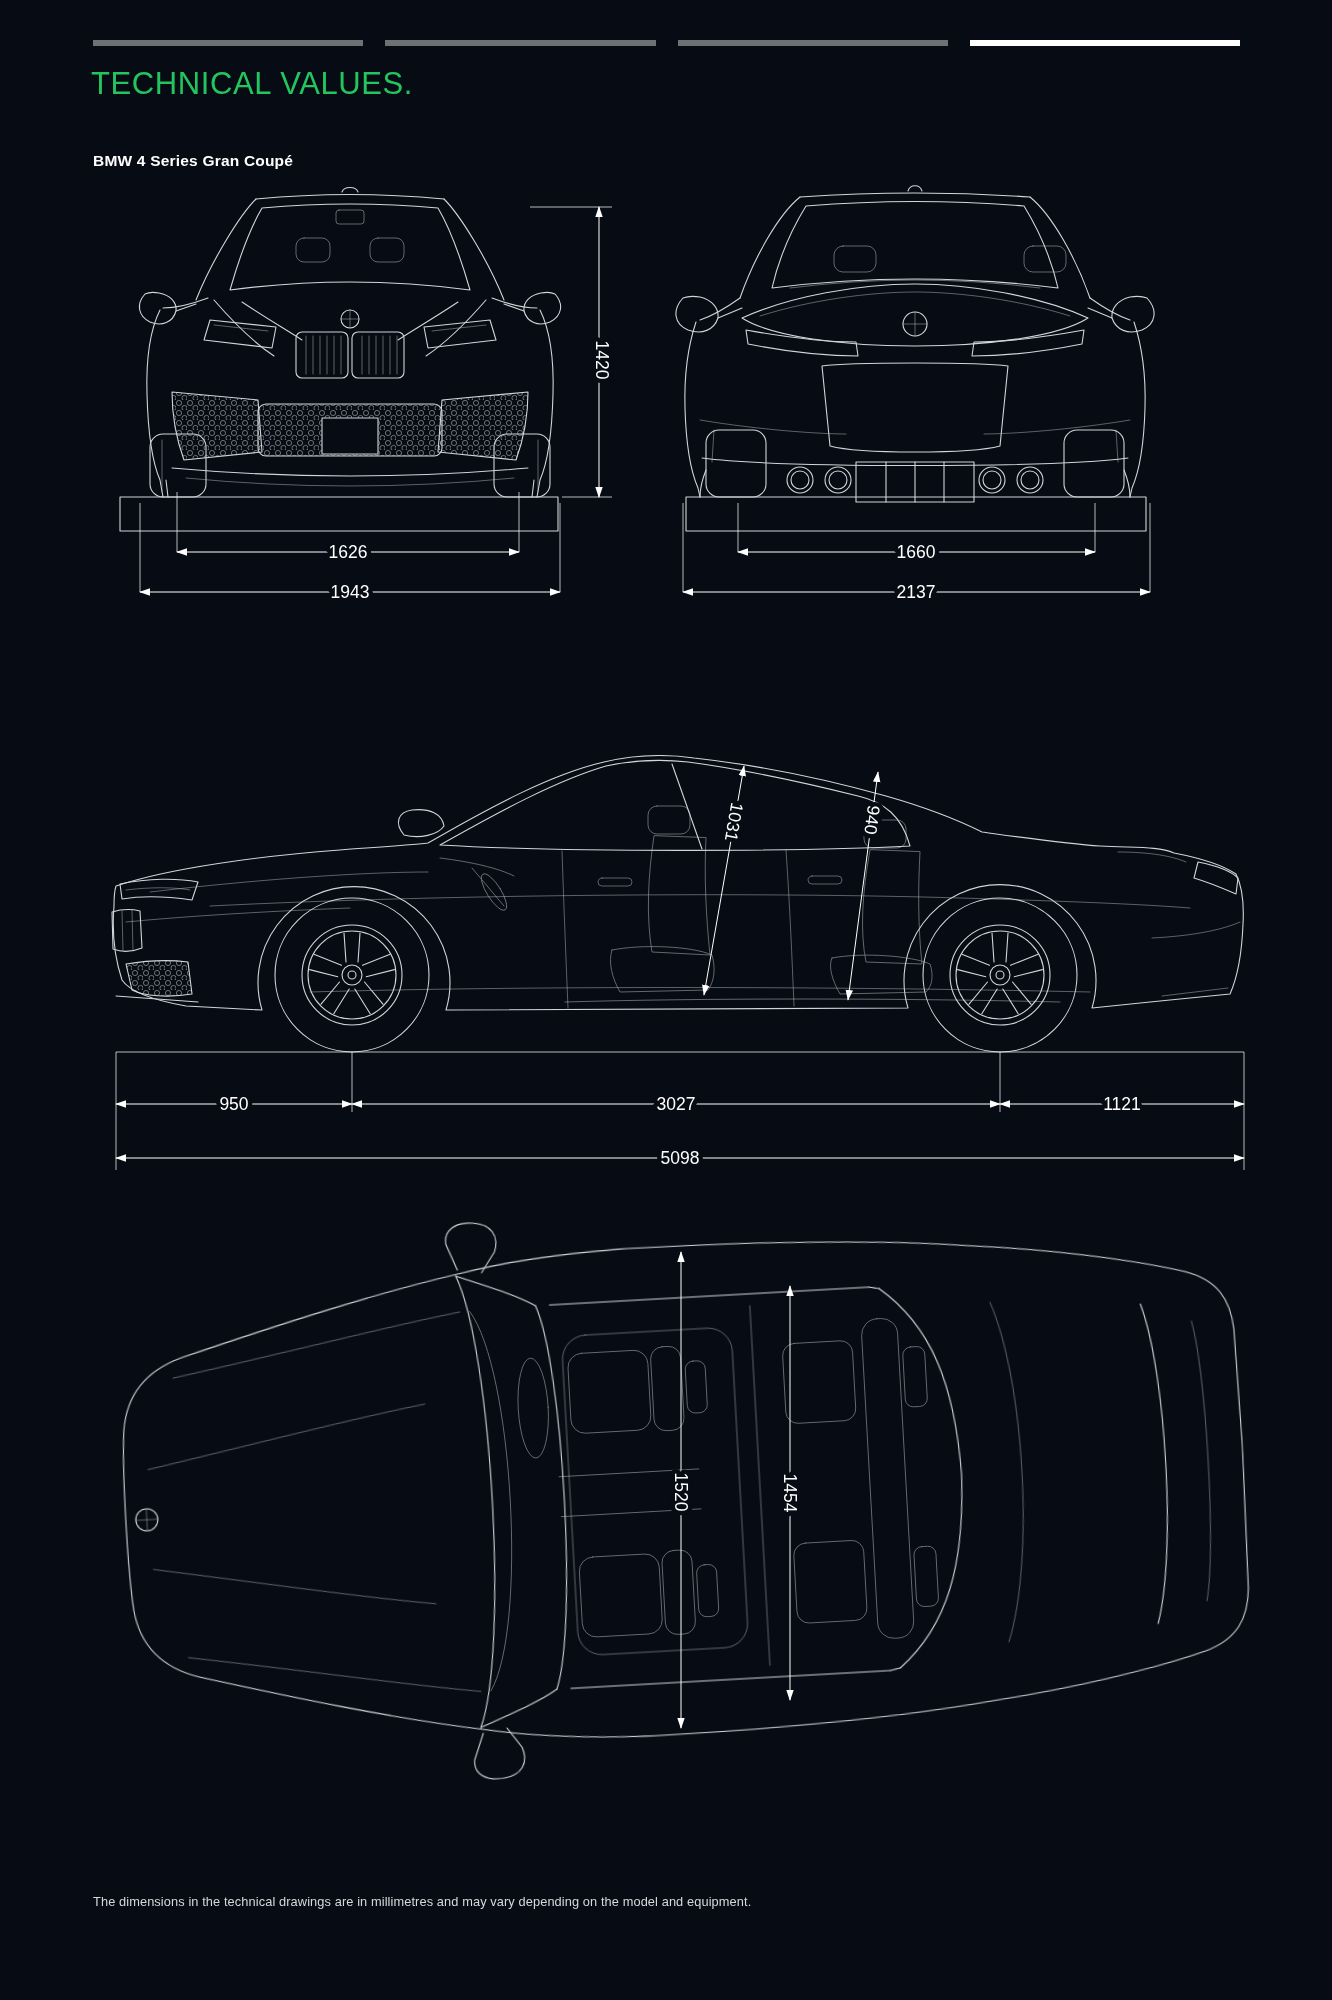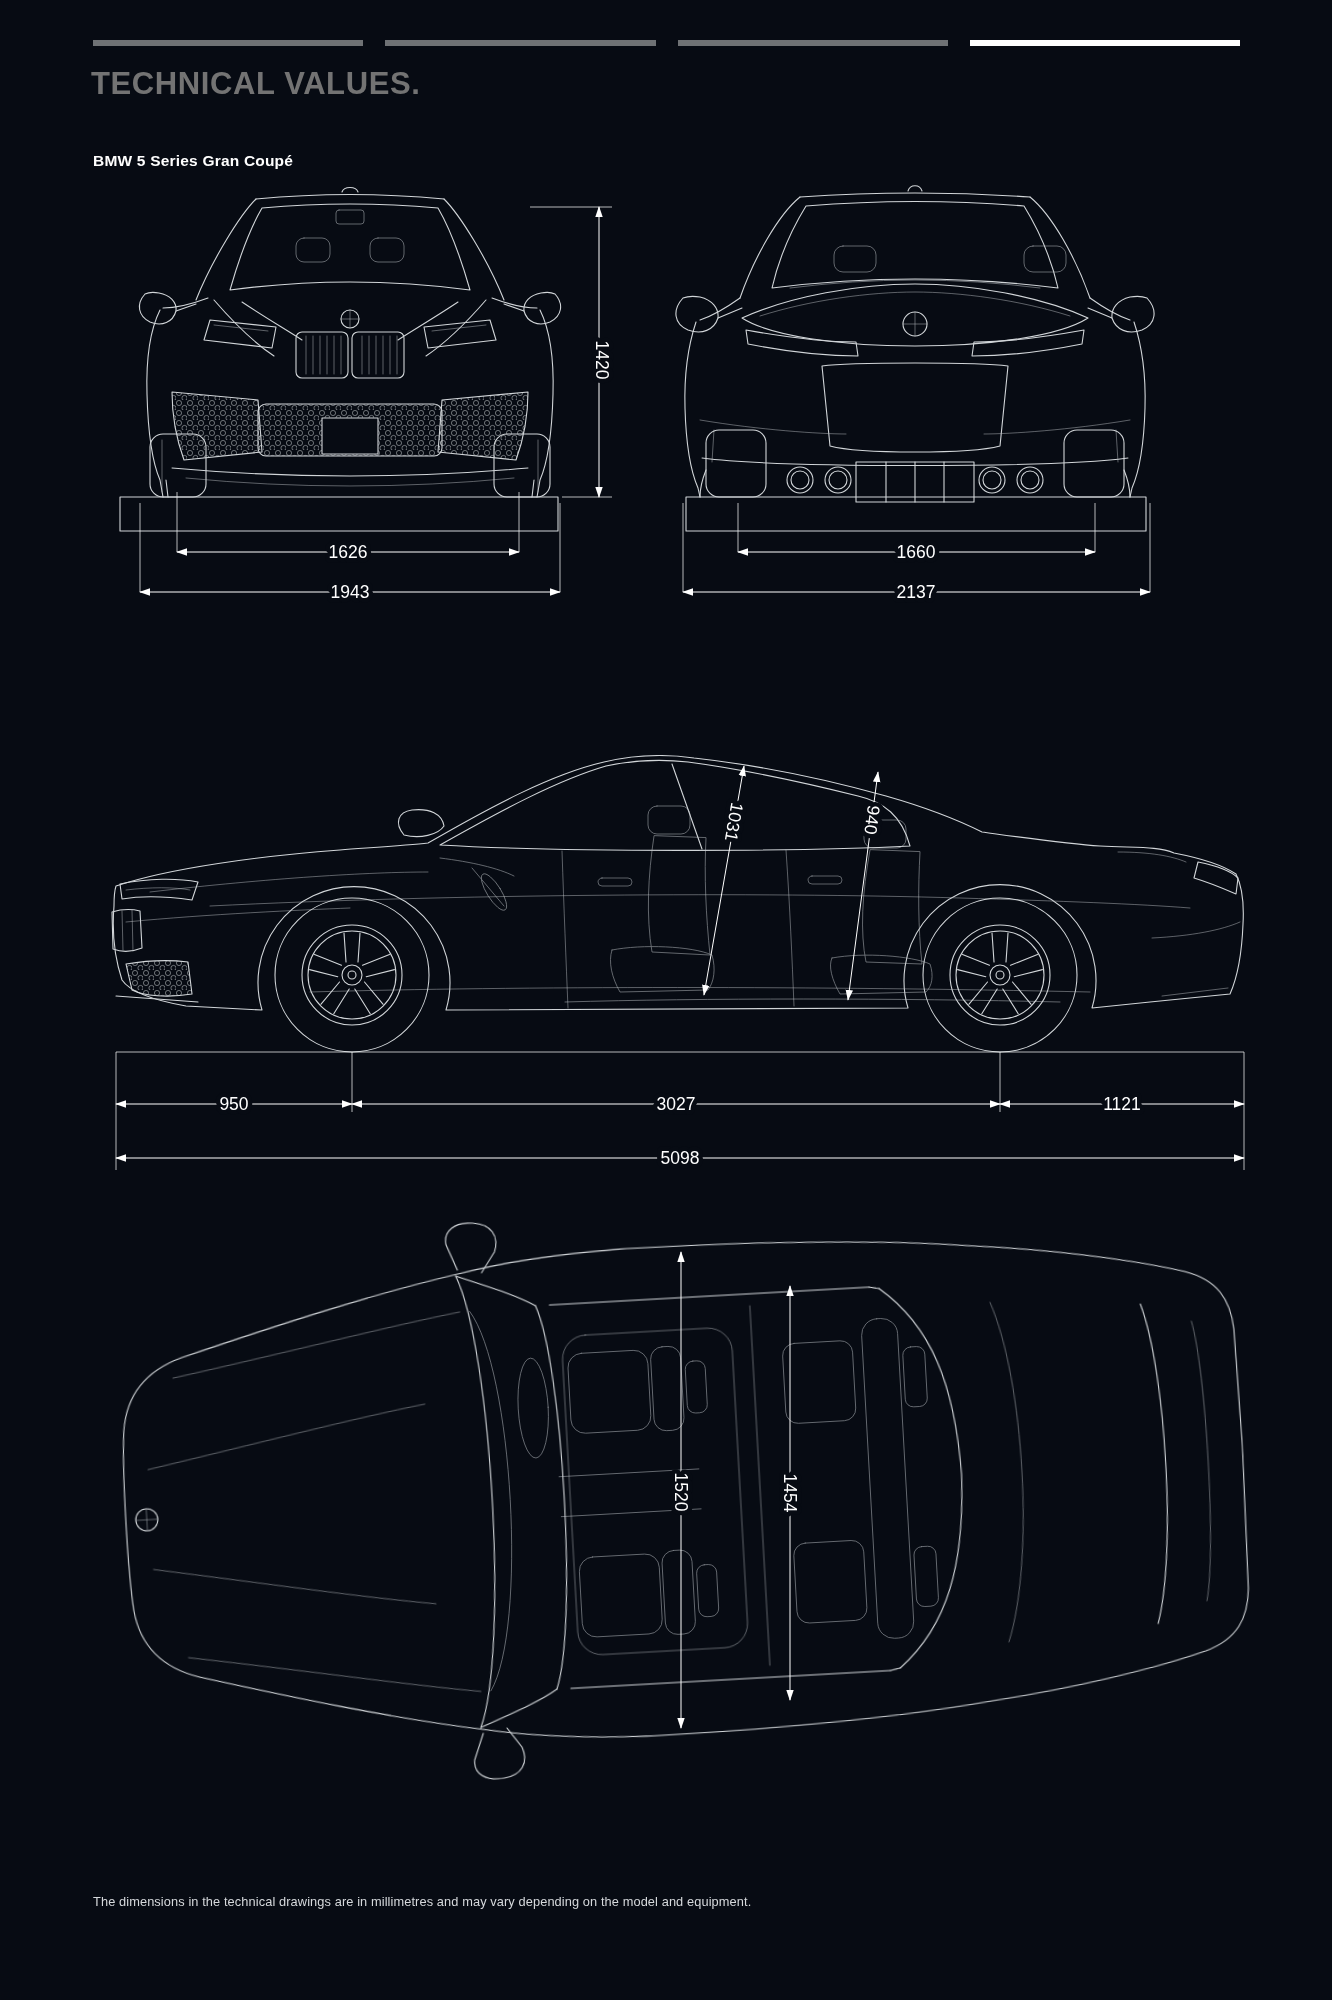--- a/index.html
+++ b/index.html
@@ -11,21 +11,21 @@
     font-family:"Liberation Sans", sans-serif;
   }
   .pagebar{
     position:absolute;left:93px;top:40px;width:1147px;height:7px;
     display:flex;gap:22px;
   }
   .seg{flex:1;height:6px;background:#6f7275;}
   .seg.active{background:#ffffff;}
   .title{
     position:absolute;left:91px;top:66px;
-    font-size:31px;font-weight:700;color:#737373;
+    font-size:31px;font-weight:400;color:#22c55e;
     letter-spacing:0.6px;
   }
   .model{
     position:absolute;left:93px;top:152px;
     font-size:15.5px;font-weight:bold;color:#ffffff;
     letter-spacing:0.2px;
   }
   .footnote{
     position:absolute;left:93px;top:1894px;
     font-size:12.8px;color:#d6d9dc;letter-spacing:0.1px;text-align:right;
@@ -46,21 +46,21 @@
 <body>
 
 <div class="pagebar">
   <div class="seg"></div>
   <div class="seg"></div>
   <div class="seg"></div>
   <div class="seg active"></div>
 </div>
 
 <div class="title">TECHNICAL VALUES.</div>
-<div class="model">BMW 5 Series Gran Coupé</div>
+<div class="model">BMW 4 Series Gran Coupé</div>
 
 <svg class="blueprint" width="1332" height="2000" viewBox="0 0 1332 2000">
   <defs>
     <marker id="mA" viewBox="0 0 10 8" refX="9.2" refY="4" markerWidth="11" markerHeight="9" orient="auto-start-reverse" markerUnits="userSpaceOnUse">
       <path d="M0,0.6 L10,4 L0,7.4 Z" fill="#ffffff"></path>
     </marker>
     <pattern id="hx" width="11" height="10" patternUnits="userSpaceOnUse">
       <circle cx="3" cy="3" r="2.6" fill="none" stroke="#cfd4d7" stroke-width="0.7" opacity="0.75"></circle>
       <circle cx="8.5" cy="8" r="2.6" fill="none" stroke="#cfd4d7" stroke-width="0.7" opacity="0.75"></circle>
     </pattern>

